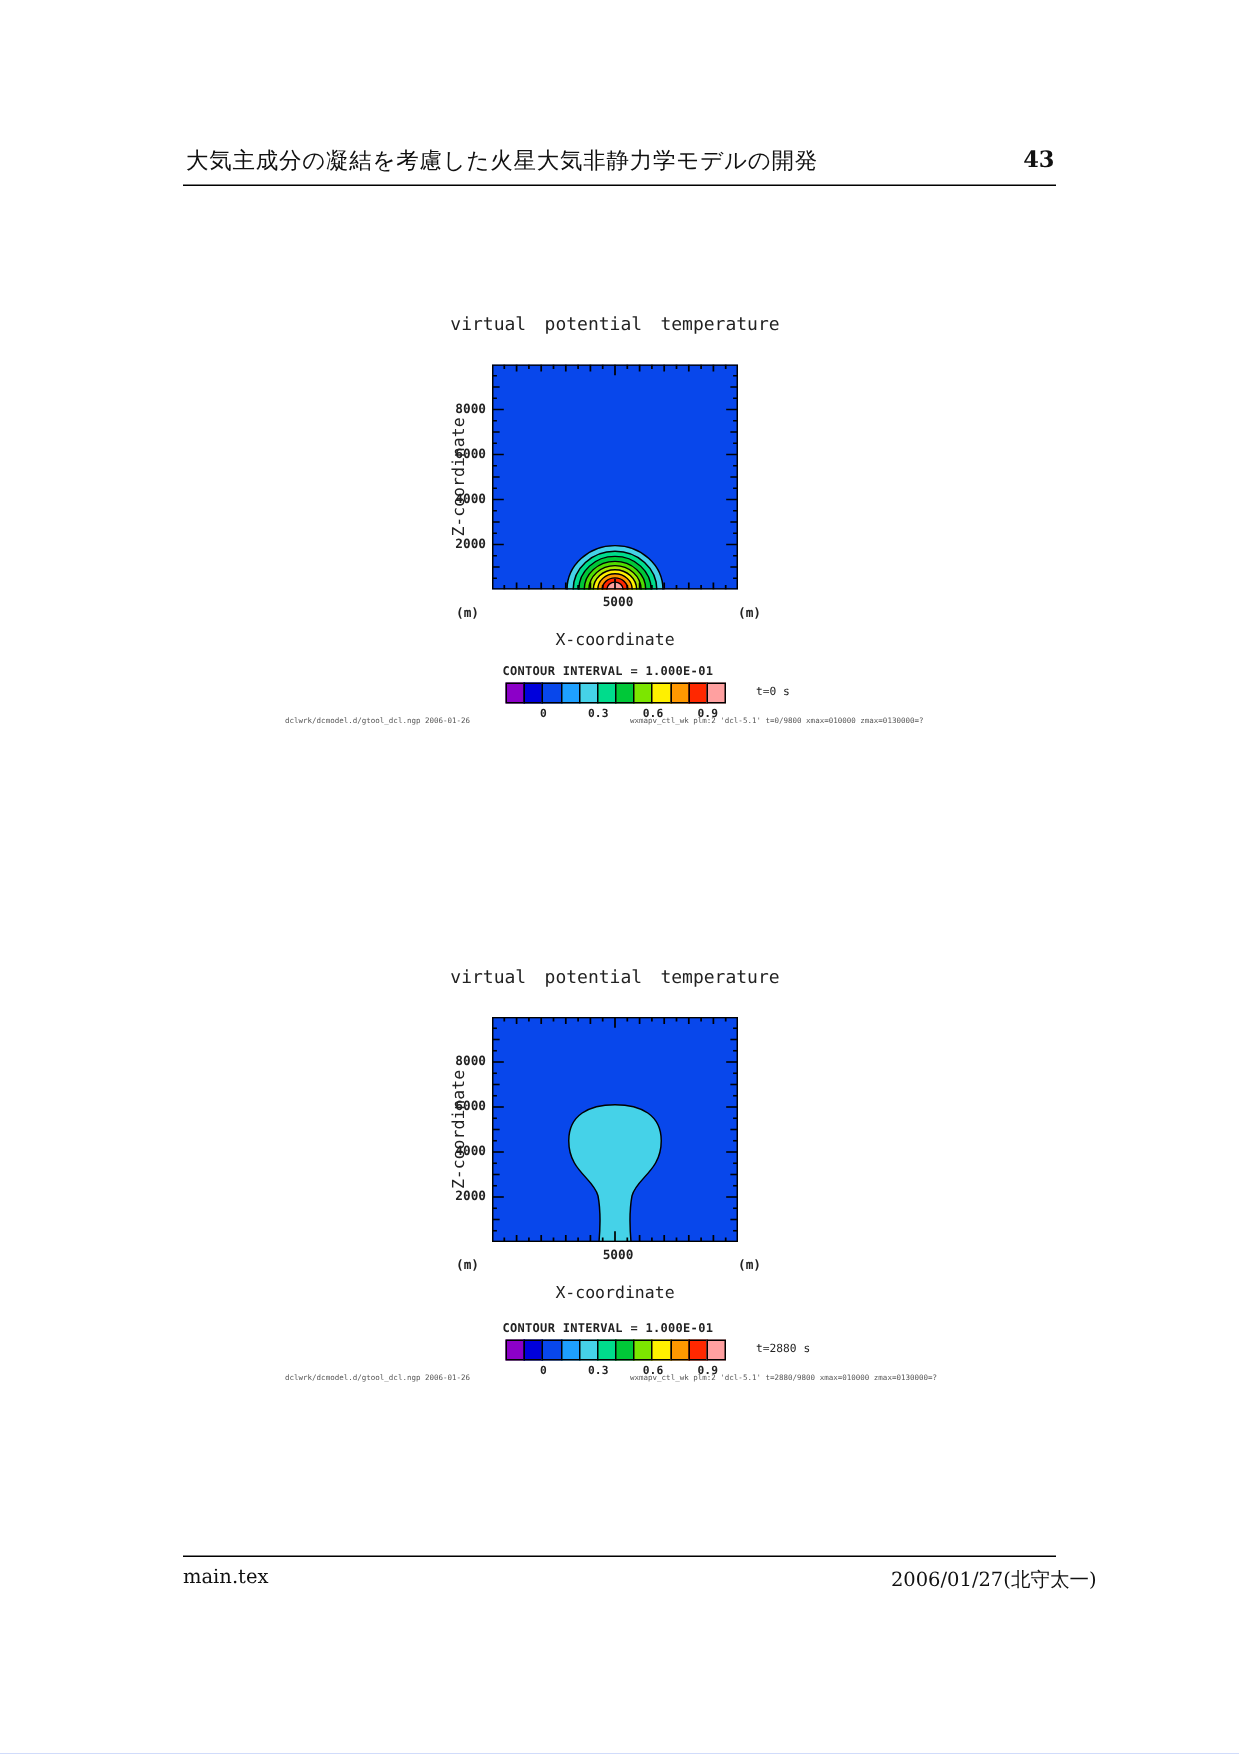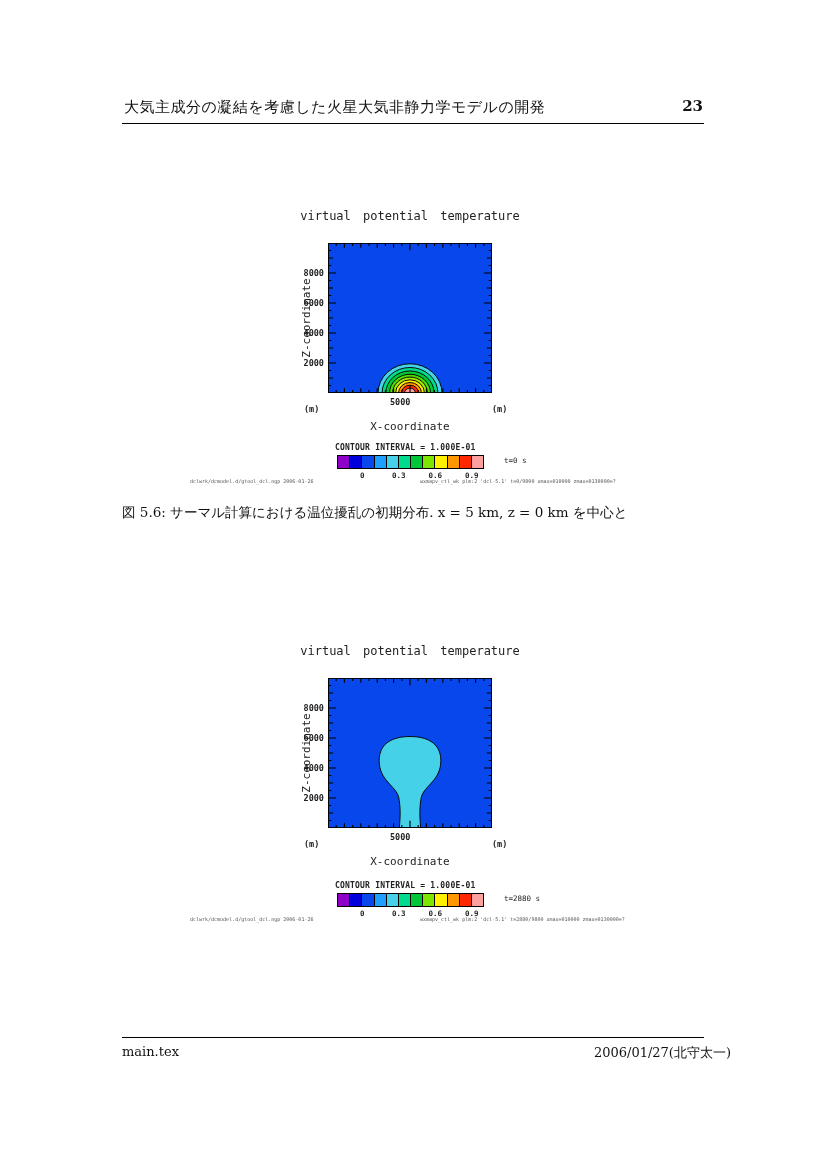--- a/index.html
+++ b/index.html
@@ -19,21 +19,21 @@
   .t1{top:209px;} .t2{top:644px;}
   
   .plotbox{position:absolute;left:328px;width:164px;height:150px;}
   .p1{top:243px;} .p2{top:678px;}
   .plotbox svg{width:100%;height:100%;display:block;}
   
   .ytick{position:absolute;left:294px;width:30px;text-align:right;
          font-family:"DejaVu Sans Mono",monospace;font-weight:bold;font-size:8.5px;color:#222;}
   .zlab{position:absolute;font-family:"DejaVu Sans Mono",monospace;font-size:11px;color:#222;
         transform:translate(-50%,-50%) rotate(-90deg);white-space:nowrap;}
-  .xtick{position:absolute;left:390px;width:44px;text-align:left;
+  .xtick{position:absolute;left:390px;width:44px;text-align:center;
          font-family:"DejaVu Sans Mono",monospace;font-weight:bold;font-size:8.5px;color:#222;}
   .unit{position:absolute;font-family:"DejaVu Sans Mono",monospace;font-weight:bold;
         font-size:8.5px;color:#222;}
   .xlab{position:absolute;left:328px;width:164px;text-align:center;
         font-family:"DejaVu Sans Mono",monospace;font-size:11px;color:#222;}
   
   .cb-label{position:absolute;left:335px;font-family:"DejaVu Sans Mono",monospace;
             font-weight:bold;font-size:8px;letter-spacing:0.2px;color:#222;white-space:nowrap;}
   .cb{position:absolute;left:338px;width:146px;height:14px;display:flex;}
   .cb div{flex:1;border:1px solid #000;margin-left:-1px;}
@@ -53,21 +53,21 @@
   .f-left{position:absolute;left:122px;top:1044px;font-size:13px;color:#111;}
   .f-right{position:absolute;right:122px;top:1044px;font-size:13px;color:#111;}
 </style>
 </head>
 <body>
 
 <div class="page">
 
   <div class="header">
     <span class="h-title">大気主成分の凝結を考慮した火星大気非静力学モデルの開発</span>
-    <span class="h-page">23</span>
+    <span class="h-page">43</span>
   </div>
 
   <div class="fig-title t1">virtual potential temperature</div>
 
   <div class="plotbox p1">
     <svg viewBox="0 0 10000 10000" preserveAspectRatio="none">
         <rect x="0" y="0" width="10000" height="10000" fill="#0847EB"></rect>
         <circle cx="5000" cy="10000" r="1950" fill="#45D2E8" stroke="#000" stroke-width="60"></circle>
         <circle cx="5000" cy="10000" r="1700" fill="#00DC8C" stroke="#000" stroke-width="60"></circle>
         <circle cx="5000" cy="10000" r="1470" fill="#00C838" stroke="#000" stroke-width="60"></circle>
@@ -187,21 +187,20 @@
       <span style="left: 16.67%;">0</span>
       <span style="left: 41.67%;">0.3</span>
       <span style="left: 66.67%;">0.6</span>
       <span style="left: 91.67%;">0.9</span>
     </div>
   <span class="time" style="top:456px;">t=0 s</span>
   <div class="note" style="left:190px;top:478px;">dclwrk/dcmodel.d/gtool_dcl.ngp  2006-01-26</div>
   <div class="note" style="left:420px;top:478px;">wxmapv_ctl_wk  plm:2  'dcl-5.1' t=0/9800 xmax=010000 zmax=0130000=?</div>
 
   <div class="caption c1">
-    <div>図 5.6: サーマル計算における温位擾乱の初期分布. x = 5 km, z = 0 km を中心と</div>
   </div>
 
   <div class="fig-title t2">virtual potential temperature</div>
 
   <div class="plotbox p2">
     <svg viewBox="0 0 10000 10000" preserveAspectRatio="none">
         <rect x="0" y="0" width="10000" height="10000" fill="#0847EB"></rect>
         <path d="M 4350 10000 C 4420 9100 4420 8600 4310 7950 C 4120 7150 3120 6850 3120 5500 C 3120 4350 3950 3900 5000 3900 C 6050 3900 6880 4350 6880 5500 C 6880 6850 5880 7150 5690 7950 C 5580 8600 5580 9100 5650 10000 Z" fill="#45D2E8" stroke="#000" stroke-width="60"></path>
         <line x1="500" y1="0" x2="500" y2="200" stroke="#000" stroke-width="70"></line>
         <line x1="500" y1="10000" x2="500" y2="9800" stroke="#000" stroke-width="70"></line>

